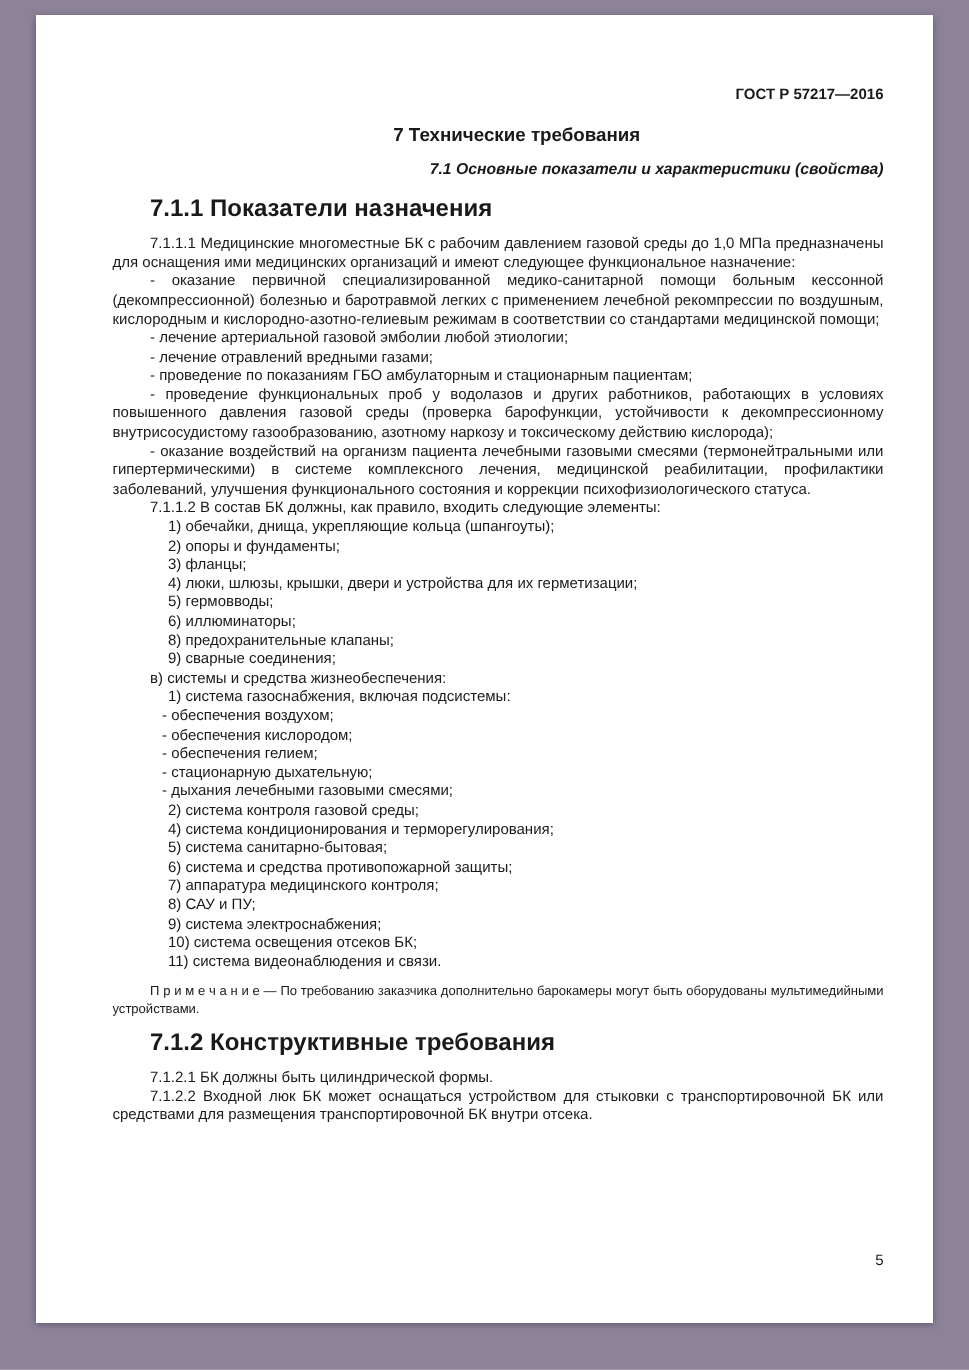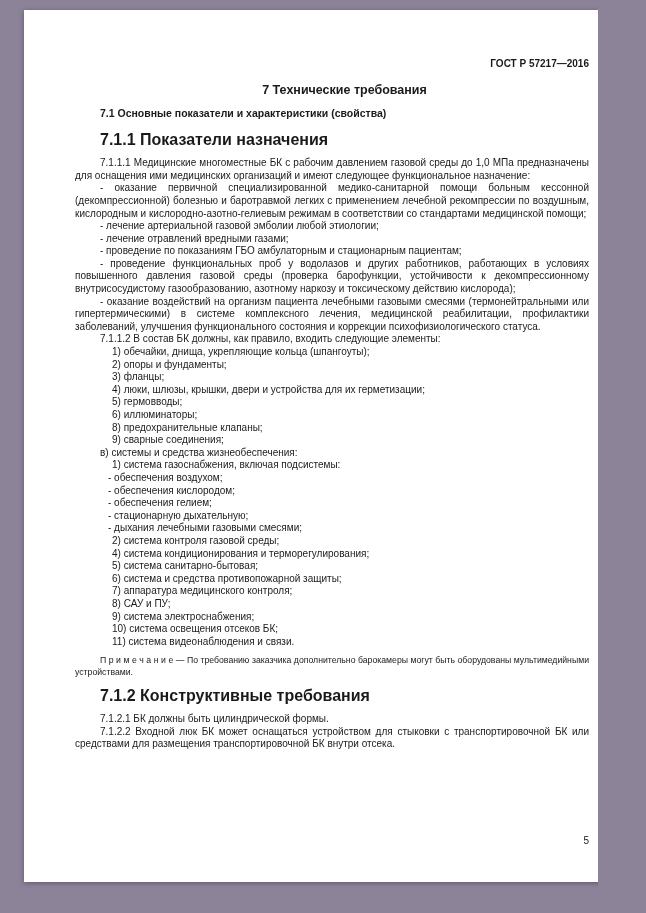--- a/index.html
+++ b/index.html
@@ -2,21 +2,21 @@
 <html><head>
 <meta charset="utf-8">
 <style>
   html, body {
     margin: 0;
     padding: 0;
     background: #8d8399;
     font-family: "Liberation Sans", sans-serif;
   }
   .canvas {
-    width: 598px;
+    width: 646px;
     height: 913px;
     background: #8d8399;
     position: relative;
     overflow: hidden;
   }
   .page {
     position: absolute;
     left: 24px;
     top: 10px;
     width: 598px;
@@ -45,21 +45,22 @@
     font-weight: bold;
     text-indent: 25px;
     margin: 10px 0 8px 0;
     text-align: center;
   }
   .content p.h2 {
     font-size: 10.5px;
     font-weight: bold;
     text-indent: 25px;
     margin: 0 0 10px 0;
-    text-align: left;
+    text-align: right;
+    font-style: italic;
   }
   .content p.h3 {
     font-size: 16px;
     font-weight: bold;
     text-indent: 25px;
     margin: 8px 0 7px 0;
     text-align: left;
   }
   .content p.p   { text-indent: 25px; }
   .content p.l2  { text-indent: 37px; }

